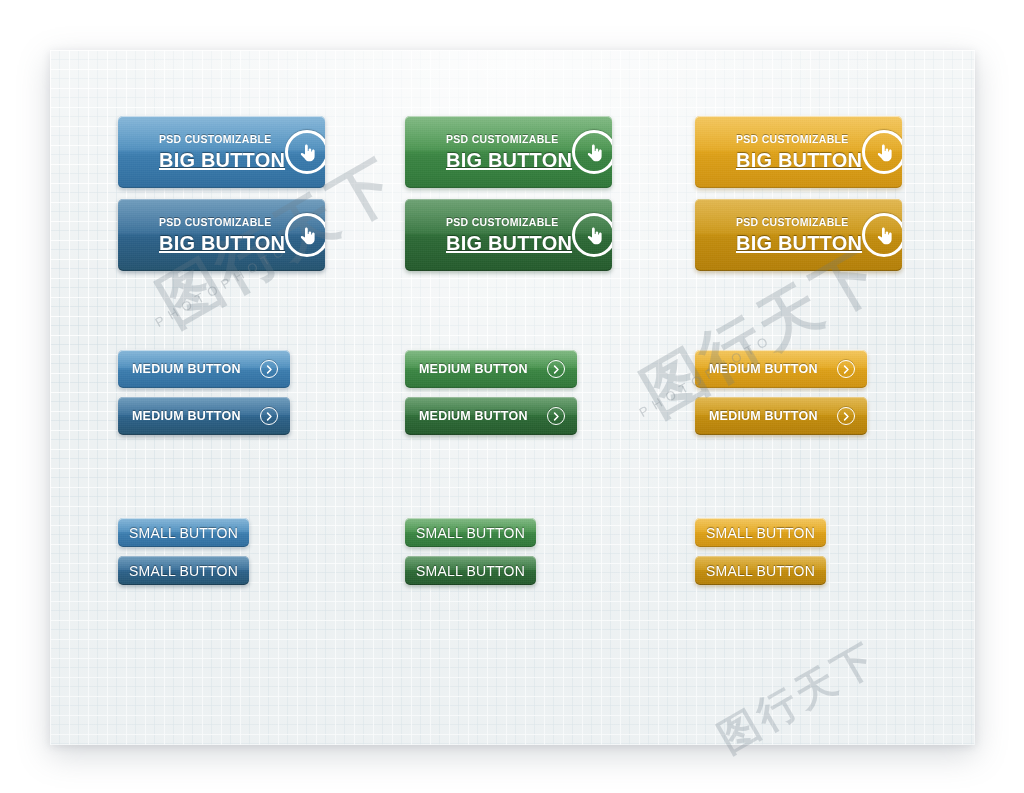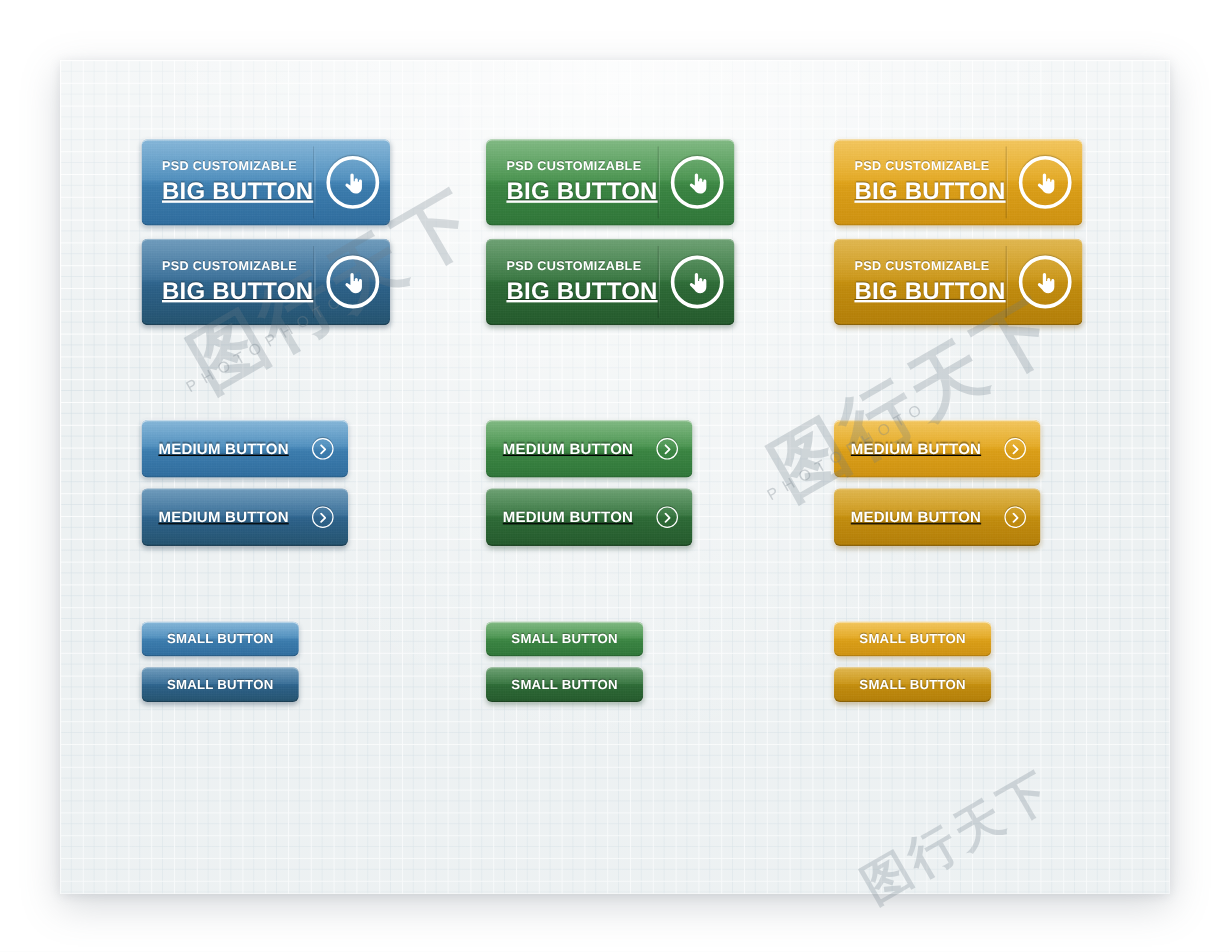--- a/index.html
+++ b/index.html
@@ -93,20 +93,21 @@
       repeating-linear-gradient(0deg, rgba(255,255,255,0.16) 0 1px, rgba(0,0,0,0.05) 1px 2px),
       repeating-linear-gradient(90deg, rgba(255,255,255,0.10) 0 1px, rgba(0,0,0,0.04) 1px 2px);
     background-size: 2px 2px, 2px 2px;
   }
 
   
   .btn-big {
     width: 207px;
     height: 72px;
     margin-bottom: 11px;
+    padding-left: 24px;
   }
   .btn-big .inner {
     position: relative;
     height: 100%;
     display: flex;
     align-items: center;
     z-index: 2;
   }
   .btn-big .texts {
     flex: 1;
@@ -154,23 +155,22 @@
     display: flex;
     align-items: center;
     justify-content: center;
     box-shadow: 0 -1px 1px rgba(0,0,0,0.22);
   }
   .icon-hand-circle svg { display: block; }
 
   
   .btn-medium {
     width: 172px;
-    height: 48px;
+    height: 38px;
     margin-bottom: 9px;
-    text-decoration: underline;
   }
   .btn-medium .inner {
     position: relative;
     height: 100%;
     display: flex;
     align-items: center;
     justify-content: space-between;
     padding: 0 12px 0 14px;
     z-index: 2;
   }
@@ -203,22 +203,22 @@
   }
   .btn-small .inner {
     position: relative;
     height: 100%;
     display: flex;
     align-items: center;
     justify-content: center;
     z-index: 2;
   }
   .btn-small .label {
-    font-size: 11px;
-    font-weight: bold;
+    font-size: 14px;
+    font-weight: normal;
     letter-spacing: 0.2px;
     color: #ffffff;
     text-shadow: 0 -1px 1px rgba(0,0,0,0.38);
     white-space: nowrap;
   }
 
   
   .skin-blue-light {
     background-image: linear-gradient(to bottom, #5d9fcd 0%, #4a8cbd 45%, #3b7cae 55%, #2f6d9e 100%);
     box-shadow:

